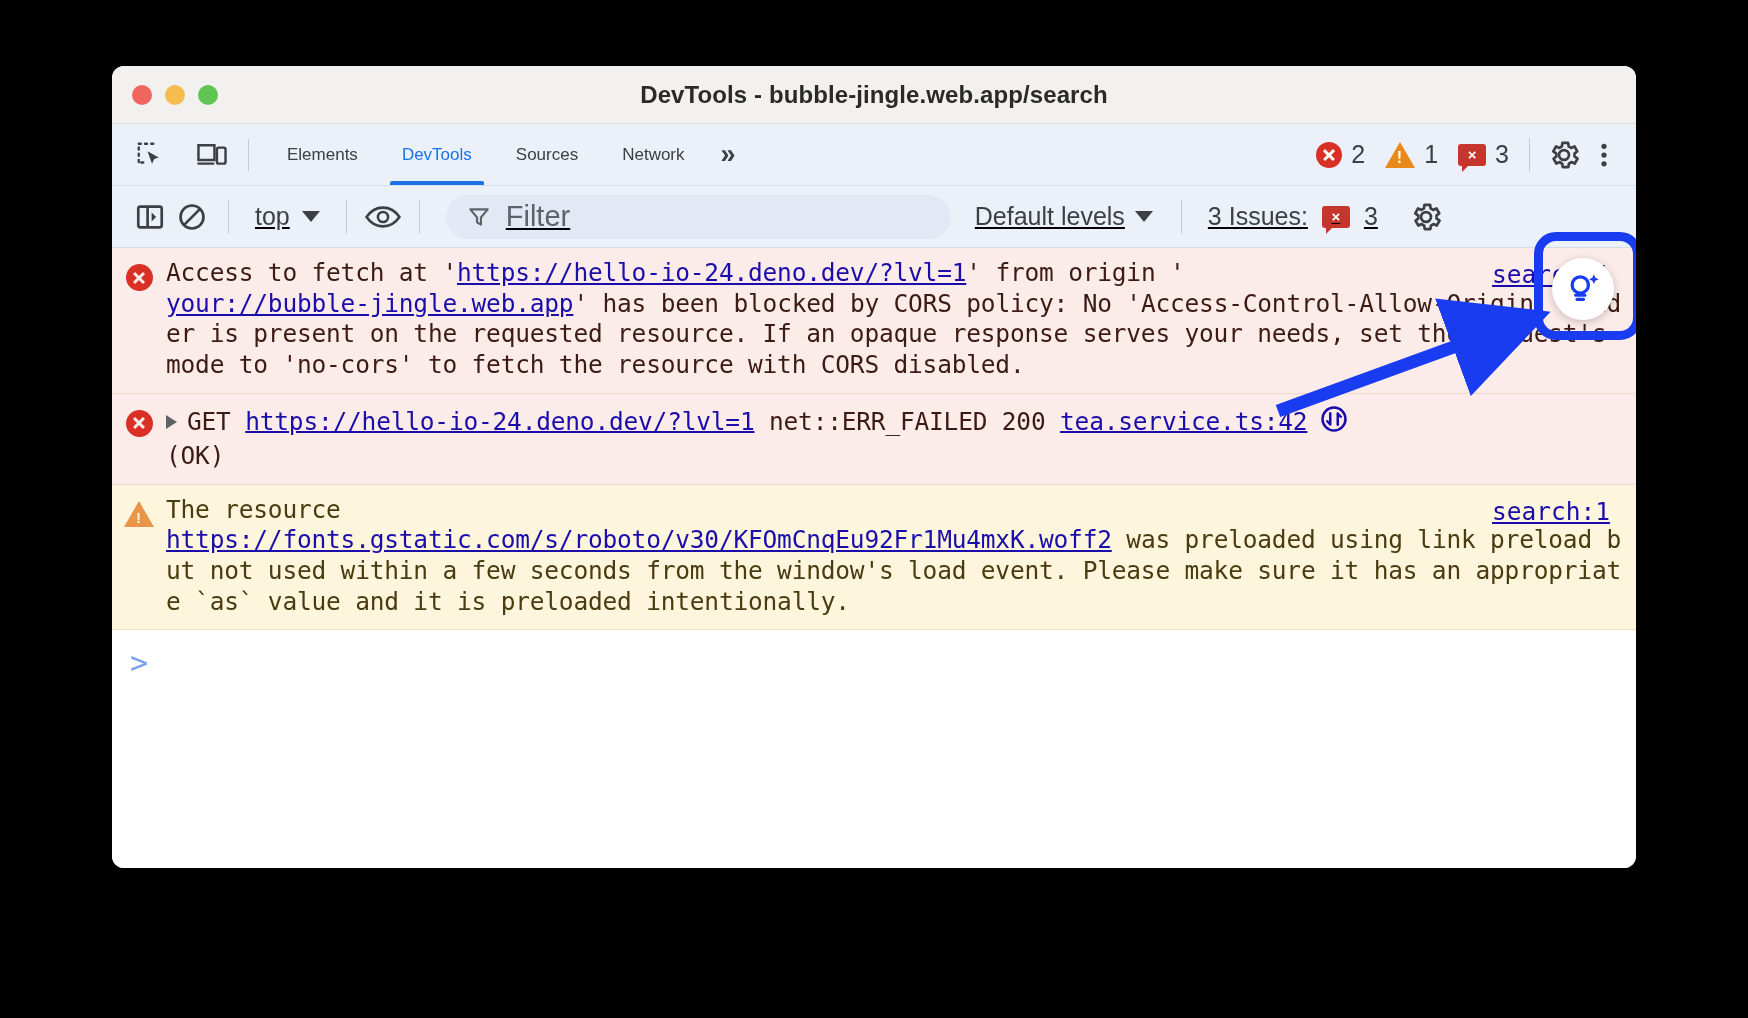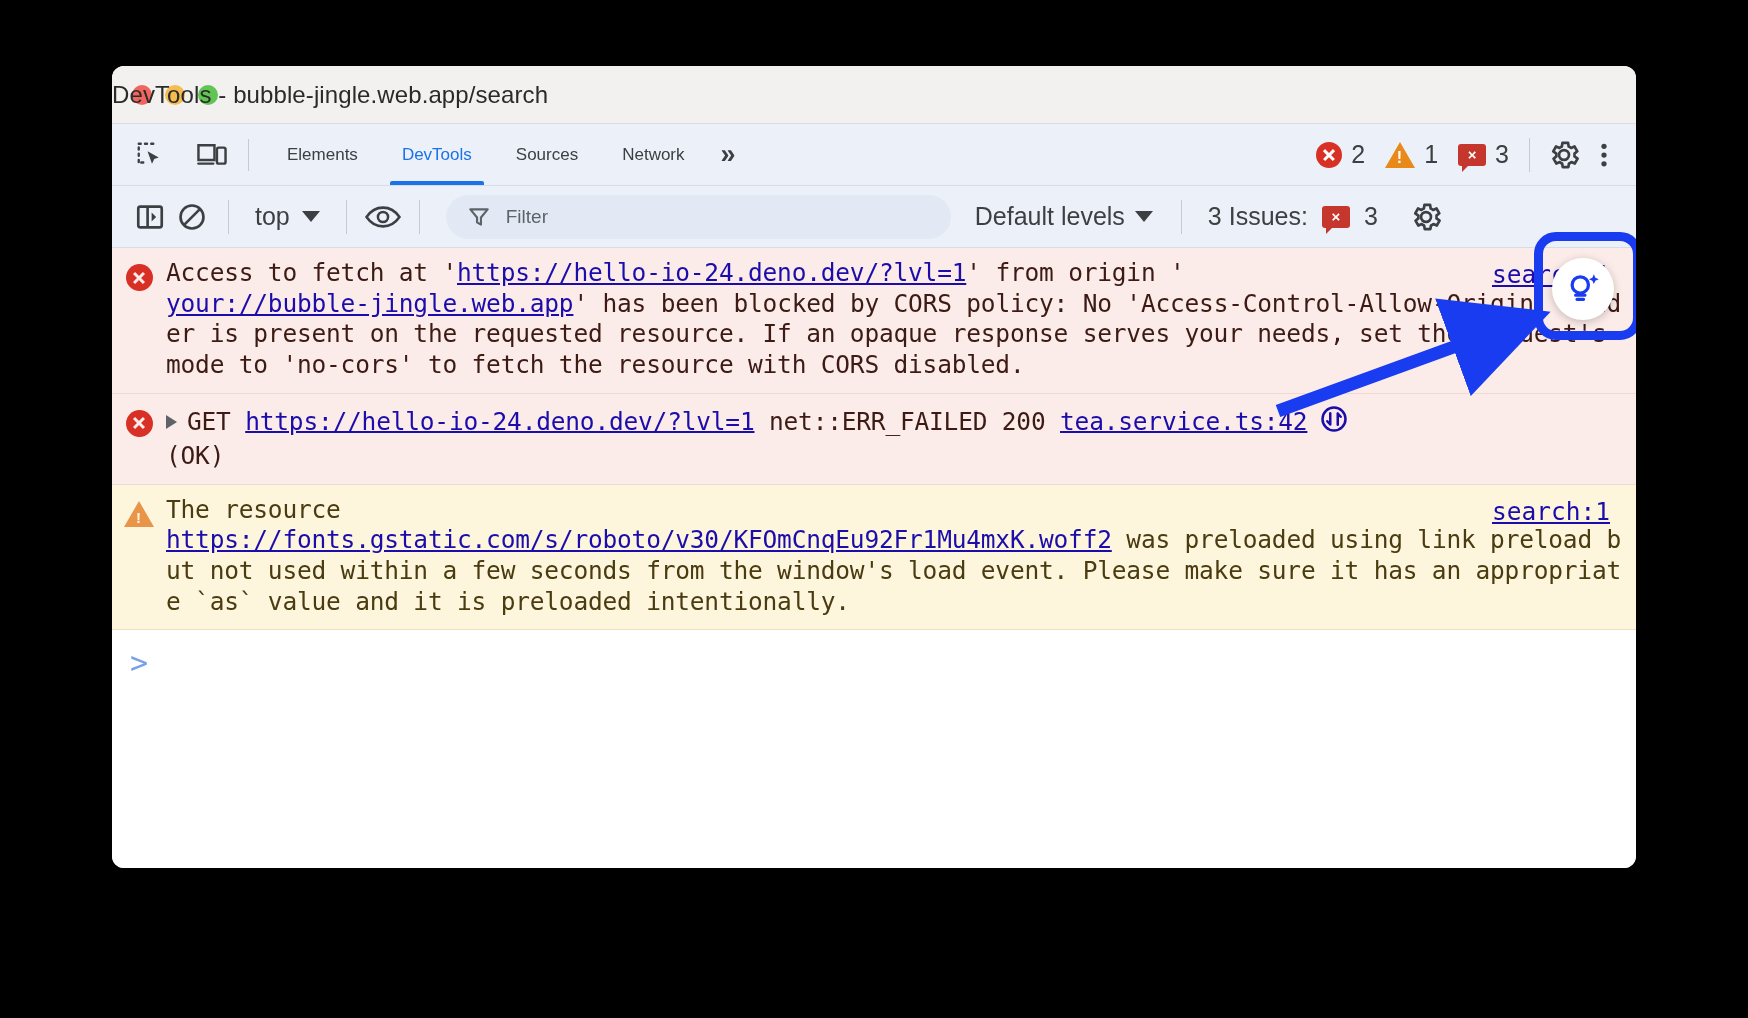--- a/index.html
+++ b/index.html
@@ -40,23 +40,23 @@
     gap: 13px;
     margin-left: 20px;
   }
   .dot { width: 20px; height: 20px; border-radius: 50%; }
   .dot.red { background: #f0665f; }
   .dot.yellow { background: #f5bd4f; }
   .dot.green { background: #61c554; }
   .title-text {
     position: absolute;
     left: 0; right: 0;
-    text-align: left;
+    text-align: center;
     font-size: 24px;
-    font-weight: normal;
+    font-weight: bold;
     color: #2a2a2a;
     letter-spacing: 0.1px;
   }
 
   
   .tabbar {
     height: 62px;
     background: #ecf1f9;
     display: flex;
     align-items: center;
@@ -149,20 +149,21 @@
 
   
   .filterbar {
     height: 62px;
     background: #ecf1f9;
     display: flex;
     align-items: center;
     border-bottom: 1px solid #d6dce8;
     padding: 0 14px 0 18px;
     gap: 2px;
+    text-decoration: underline;
   }
   .ctx-select {
     display:flex; align-items:center; gap: 12px;
     font-size: 25px; color:#3c4043;
     padding: 4px 10px; cursor:pointer;
   }
   .caret {
     width: 0; height: 0;
     border-left: 9px solid transparent;
     border-right: 9px solid transparent;
@@ -173,21 +174,21 @@
     max-width: 505px;
     height: 44px;
     background: #e2e9f5;
     border-radius: 22px;
     display:flex; align-items:center;
     gap: 14px;
     padding: 0 20px;
     margin: 0 10px;
     cursor: text;
   }
-  .filter-input .ph { font-size: 19px; color:#5f6368; }
+  .filter-input .ph { font-size: 29px; color:#5f6368; }
   .levels {
     display:flex; align-items:center; gap:10px;
     font-size:25px; color:#3c4043; cursor:pointer;
     padding: 0 12px;
   }
   .issues-link {
     display:flex; align-items:center; gap:14px;
     font-size:25px; color:#3c4043; cursor:pointer;
     padding: 0 10px;
   }

